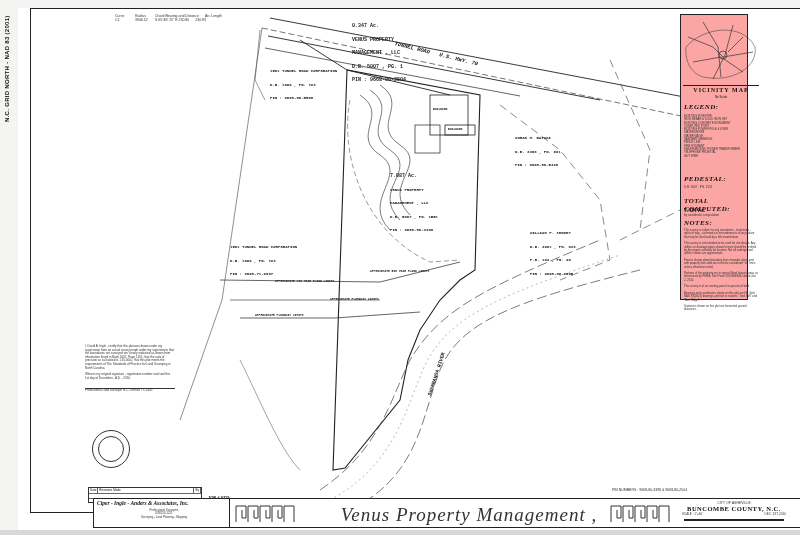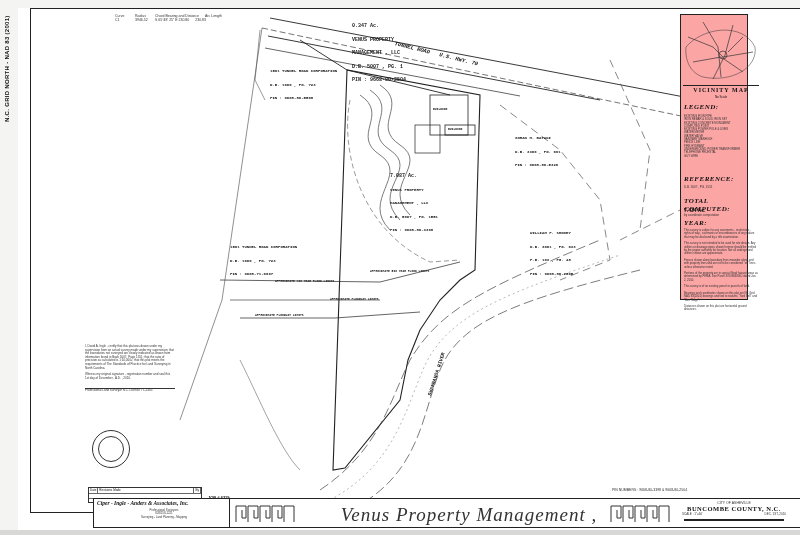--- a/index.html
+++ b/index.html
@@ -179,26 +179,26 @@
     <div>EXISTING POWER POLE &amp; LINES</div>
     <div>WATER METER</div>
     <div>WATER VALVE</div>
     <div>SANITARY MANHOLE</div>
     <div>FENCE LINE</div>
     <div>FIRE HYDRANT</div>
     <div>UNDERGROUND POWER TRANSFORMER</div>
     <div>TELEPHONE PEDESTAL</div>
     <div>GUY WIRE</div>
   </div>
-  <div class="sec-h" style="top:160px;">REFERENCE:</div>
+  <div class="sec-h" style="top:160px;">PEDESTAL:</div>
   <div class="small" style="top:171px;">D.B. 5007 , PG. 1551</div>
   <div class="sec-h" style="top:182px;">TOTAL COMPUTED:</div>
   <div class="acre-val" style="top:192px;">7.434 Ac.</div>
   <div class="small" style="top:199px;">by coordinate computation</div>
-  <div class="sec-h" style="top:204px;">YEAR:</div>
+  <div class="sec-h" style="top:204px;">NOTES:</div>
   <div class="notes">
     <p>This survey is subject to any easements , restrictions , rights of way , covenants or encumbrances of any nature that may be disclosed by a title examination.</p>
     <p>This survey is not intended to be used for site design. Any utilities or drainage pipes shown hereon should be verified by the proper authority for location. Not all underground utilities shown are approximate.</p>
     <p>Fences shown along boundary lines meander along and with property lines and are not to be considered "on" lines unless otherwise noted.</p>
     <p>Portions of the property are in special flood hazard areas as determined by FEMA. See Panel 3700966800J dated Jan. 2, 2010.</p>
     <p>This survey is of an existing parcel or parcels of land.</p>
     <p>Bearings and coordinates shown on this plat are NC Grid NAD 83(2001) bearings and tied to stations "Yard Bell" and "Bee Ridge".</p>
     <p>Distances shown on this plat are horizontal ground distances.</p>
   </div>
 </div>

